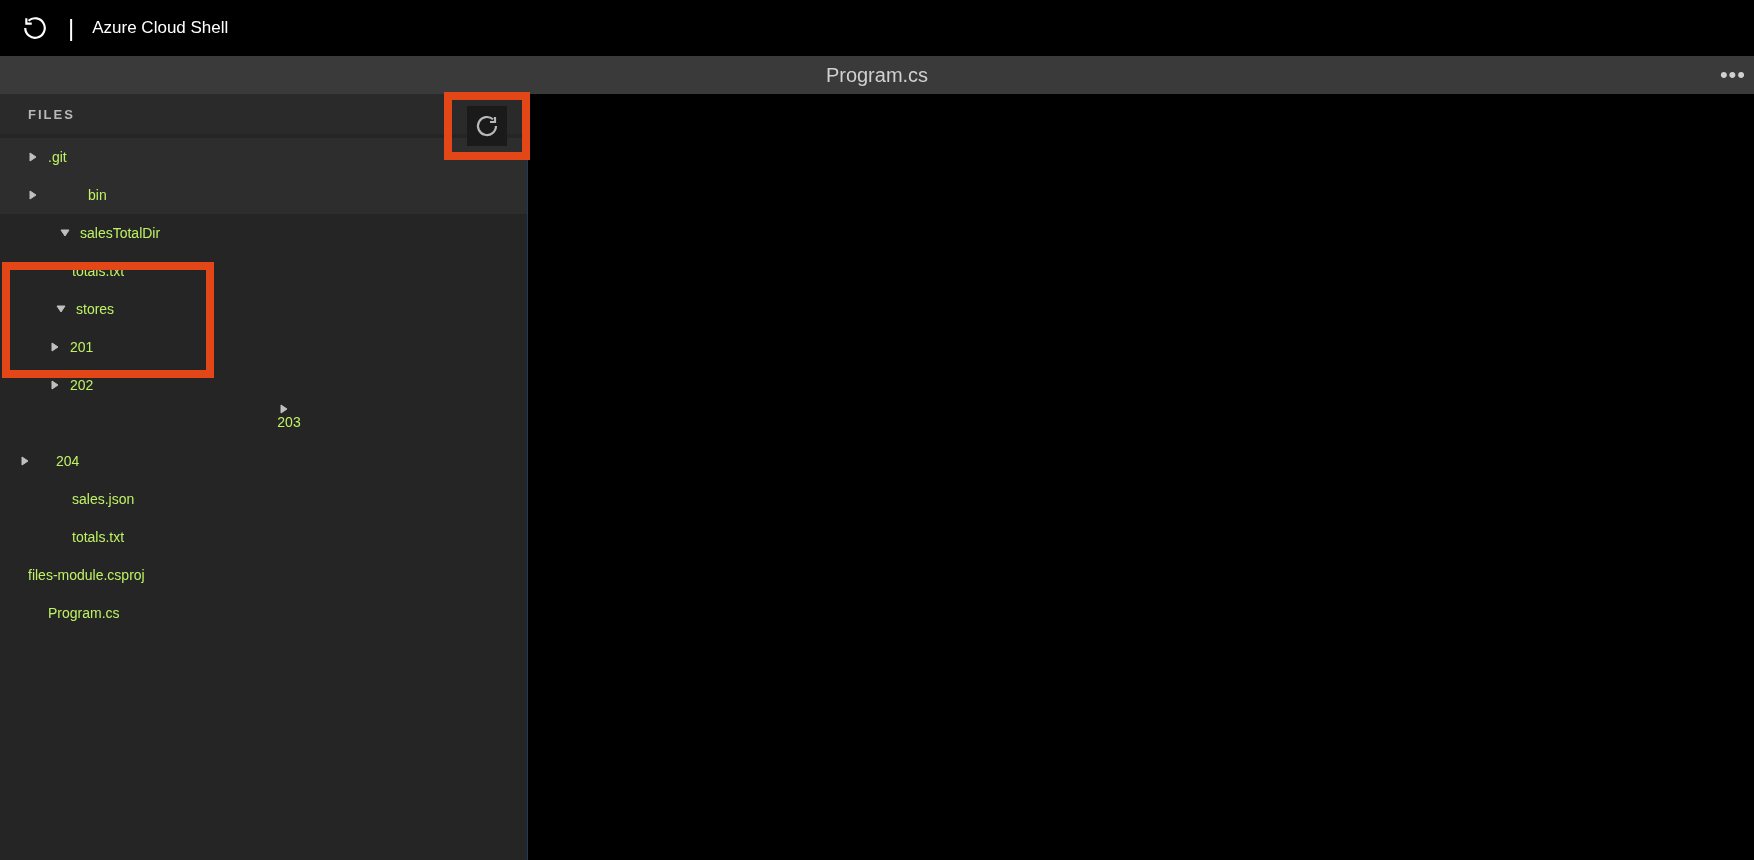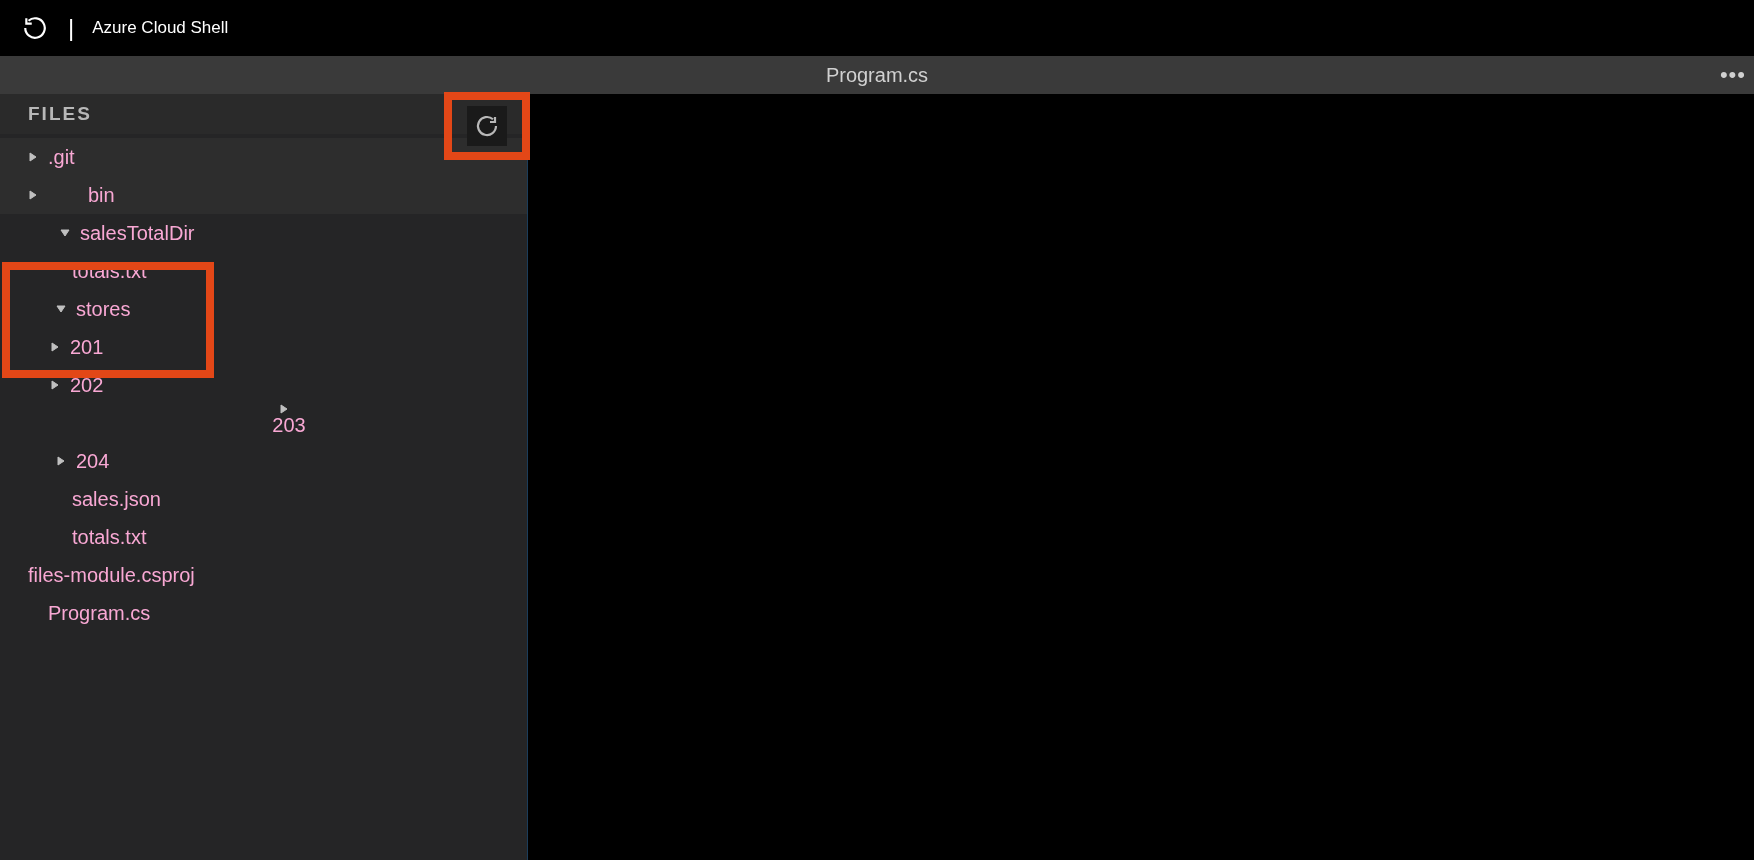--- a/index.html
+++ b/index.html
@@ -8,26 +8,26 @@
   .topbar-refresh { width: 30px; height: 30px; display:flex; align-items:center; justify-content:center; cursor:pointer;}
   .topbar-refresh svg { stroke:#fff; fill:none; stroke-width:2;}
   .topbar-divider { color:#fff; font-size:24px; font-weight:300;}
   .topbar-title { color:#fff; font-size:17px; font-weight:400;}
   .tabbar { height:38px; background:#3a3a3a; display:flex; align-items:center; justify-content:center; position:relative; }
   .tab-name { color:#d0d0d0; font-size:20px; }
   .tab-dots { position:absolute; right:8px; color:#d0d0d0; font-size:22px; letter-spacing:1px; cursor:pointer;}
   .main { display:flex; height: calc(100% - 56px - 38px); }
   .sidebar { width:528px; background:#252526; display:flex; flex-direction:column; position:relative; }
   .sidebar-right-border { position:absolute; right:0; top:0; bottom:0; width:1px; background:#1b3d5b;}
-  .files-header { height:40px; background:#2a2a2a; display:flex; align-items:center; padding-left:28px; color:#b8b8b8; font-size:19px; letter-spacing:2px; font-weight:600; position:relative;}
+  .files-header { height:40px; background:#2a2a2a; display:flex; align-items:center; padding-left:28px; color:#b8b8b8; font-size:13px; letter-spacing:2px; font-weight:600; position:relative;}
   .files-refresh-box { position:absolute; right:-2px; top:-2px; width:86px; height:68px; border:8px solid #e34717; display:flex; align-items:center; justify-content:center; background:transparent; z-index:10;}
   .files-refresh-inner { width:40px; height:40px; background:#1a1a1a; display:flex; align-items:center; justify-content:center; cursor:pointer;}
   .files-refresh-inner svg { stroke:#b8b8b8; fill:none; stroke-width:2.2;}
   .tree { flex:1; padding-top:4px; position:relative; overflow:visible;}
-  .tree-row { height:38px; display:flex; align-items:center; color:#f9a8d4; font-size:20px; cursor:pointer; position:relative; padding-left:28px;}
+  .tree-row { height:38px; display:flex; align-items:center; color:#bef264; font-size:14px; cursor:pointer; position:relative; padding-left:28px;}
   .tree-row.hover-dark { background:#2d2d2d;}
   .tree-arrow { width:14px; display:inline-flex; margin-right:6px; color:#c0c0c0;}
   .tree-arrow svg { width:10px; height:10px; stroke:#c0c0c0; fill:#c0c0c0;}
   .tree-label { white-space:nowrap;}
   .highlight-box { position:absolute; left:2px; top:128px; width:212px; height:116px; border:8px solid #e34717; z-index:5; pointer-events:none;}
   .editor { flex:1; background:#000;}
 </style>
 </head>
 <body>
 
@@ -114,21 +114,21 @@
           <span class="tree-label">202</span>
         </div>
         <div class="tree-row" style="padding-left: 50px; flex-direction: column;">
           <span class="tree-arrow">
             <svg viewBox="0 0 10 10">
               <polygon points="2,1 8,5 2,9"></polygon>
             </svg>
           </span>
           <span class="tree-label">203</span>
         </div>
-        <div class="tree-row" style="padding-left: 56px;">
+        <div class="tree-row" style="padding-left: 20px; gap: 16px;">
           <span class="tree-arrow">
             <svg viewBox="0 0 10 10">
               <polygon points="2,1 8,5 2,9"></polygon>
             </svg>
           </span>
           <span class="tree-label">204</span>
         </div>
         <div class="tree-row" style="padding-left: 72px;">
           <span class="tree-label">sales.json</span>
         </div>

